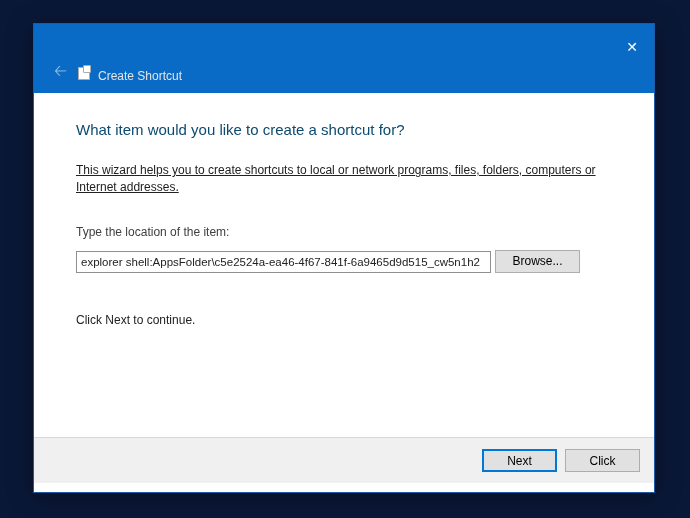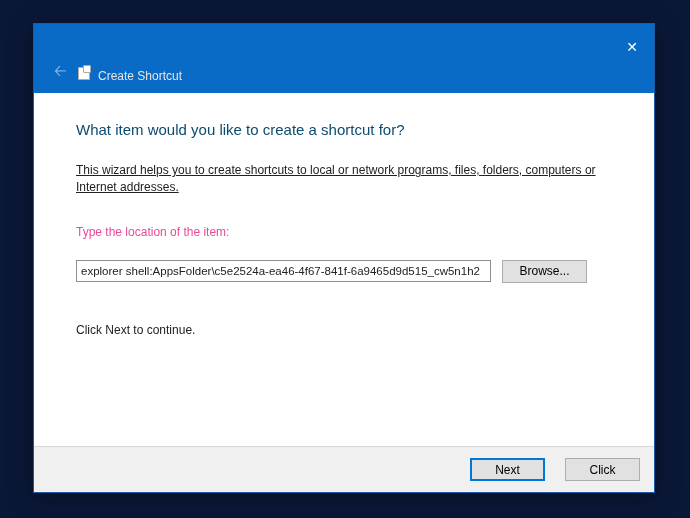--- a/index.html
+++ b/index.html
@@ -93,28 +93,28 @@
     }
     .description {
       font-size: 12px;
       color: #222;
       line-height: 1.45;
       margin-bottom: 28px;
       text-decoration: underline;
     }
     .field-label {
       font-size: 12px;
-      color: #ec4899;
-      margin-bottom: 21px;
+      color: #404040;
+      margin-bottom: 11px;
       display: block;
     }
     .input-row {
       display: flex;
-      gap: 11px;
-      align-items: center;
+      gap: 4px;
+      align-items: flex-end;
       margin-bottom: 40px;
     }
     .path-input {
       width: 415px;
       height: 22px;
       border: 1px solid #8f8f8f;
       font-size: 11.5px;
       padding: 0 4px;
       font-family: "Segoe UI", Tahoma, sans-serif;
       color: #222;
@@ -126,31 +126,31 @@
       background: #e1e1e1;
       border: 1px solid #adadad;
       cursor: pointer;
     }
     .next-hint {
       font-size: 12px;
       color: #222;
     }
     .button-bar {
       position: absolute;
-      bottom: 0;
+      bottom: 9px;
       left: 0;
       right: 0;
       height: 46px;
       border-top: 1px solid #d8d8d8;
       background: #f0f0f0;
       display: flex;
       justify-content: flex-end;
       align-items: center;
       padding-right: 14px;
-      gap: 20px;
+      gap: 8px;
     }
     .wiz-btn {
       width: 75px;
       height: 23px;
       font-size: 12px;
       background: #e1e1e1;
       border: 1px solid #adadad;
       cursor: pointer;
     }
     .wiz-btn.primary {

